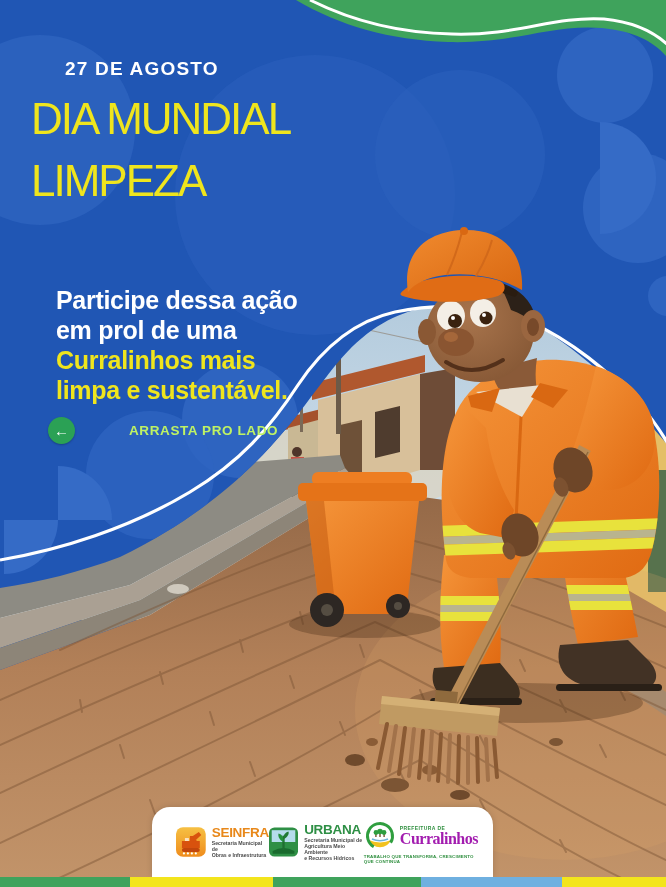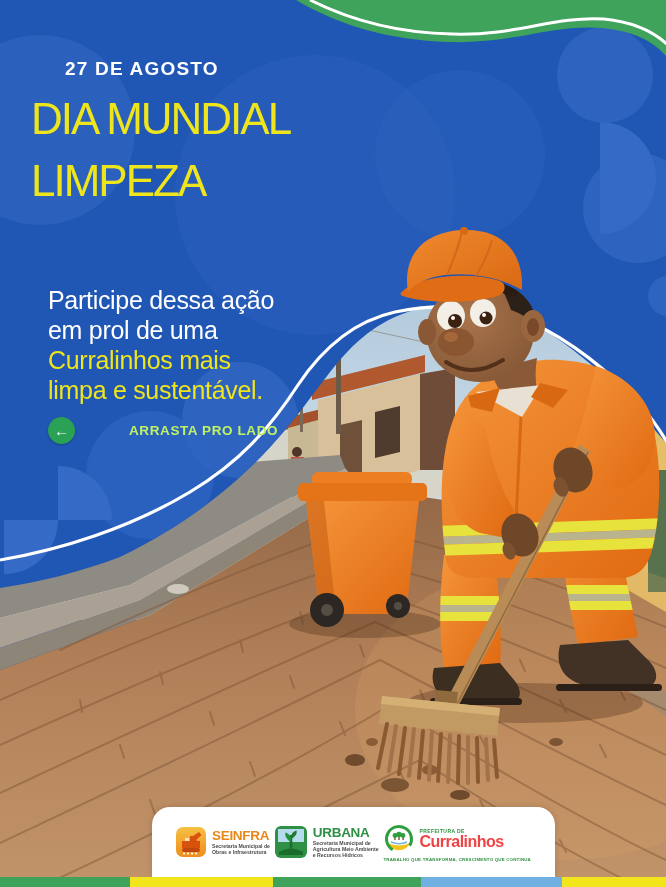--- a/index.html
+++ b/index.html
@@ -3,45 +3,45 @@
 <meta charset="utf-8">
 <style>
   html,body{margin:0;padding:0;background:#222;}
   #poster{position:relative;width:666px;height:887px;overflow:hidden;
     font-family:"Liberation Sans",sans-serif;background:#2056b4;}
   #scene{position:absolute;left:0;top:0;}
   .date{position:absolute;left:65px;top:58px;color:#fff;font-size:19px;font-weight:800;
     letter-spacing:1.2px;}
   .title{position:absolute;left:31px;top:88px;color:#efe51d;font-weight:400;
     font-size:44px;line-height:62px;letter-spacing:-2px;}
-  .subtitle{position:absolute;left:48px;top:285px;font-size:25px;line-height:30px;
-    font-weight:400;letter-spacing:-0.3px;}
+  .subtitle{position:absolute;left:56px;top:285px;font-size:25px;line-height:30px;
+    font-weight:700;letter-spacing:-0.3px;}
   .subtitle .w{color:#ffffff;}
   .subtitle .y{color:#efe51d;}
   .cta{position:absolute;left:48px;top:417px;display:flex;align-items:center;gap:10px;
     pointer-events:auto;cursor:pointer;}
   .cta-circle{width:27px;height:27px;border-radius:50%;background:#2ba155;color:#fff;
     display:flex;align-items:center;justify-content:center;font-size:15px;font-weight:700;
     box-shadow:0 1px 2px rgba(0,0,0,.25);}
   .cta-label{color:#bef264;font-size:13.5px;font-weight:700;letter-spacing:0.6px;margin-left:44px;}
   
-  .footer-card{position:absolute;left:152px;top:807px;width:403px;height:70px;background:#fff;
+  .footer-card{position:absolute;left:152px;top:807px;width:341px;height:70px;background:#fff;
     border-radius:18px 18px 0 0;display:flex;align-items:center;justify-content:space-between;
     padding:0 24px;box-sizing:border-box;box-shadow:0 0 6px rgba(0,0,0,.15);}
   .logo{display:flex;align-items:center;gap:6px;}
   .logo-text{display:flex;flex-direction:column;justify-content:center;}
   .logo-name{font-weight:800;font-size:13.5px;letter-spacing:-0.3px;line-height:14px;}
   .seinfra .logo-name{color:#e8881a;}
   .semarh .logo-name{color:#2e8f45;}
   .logo-sub{font-size:5.2px;line-height:6.2px;color:#4a4a4a;font-weight:700;}
   .pref{display:flex;flex-direction:column;align-items:flex-start;}
   .pref-row{display:flex;align-items:center;gap:4px;}
   .pref-col{display:flex;flex-direction:column;}
   .pref-header{font-size:5px;font-weight:800;color:#2f8f3f;letter-spacing:0.4px;line-height:6px;}
-  .pref-name{font-size:16px;font-weight:800;color:#ef4444;letter-spacing:-0.5px;line-height:16px;}
+  .pref-name{font-size:16px;font-weight:800;color:#a21caf;letter-spacing:-0.5px;line-height:16px;font-family:Liberation Serif, serif;}
   .pref-tagline{font-size:4.4px;font-weight:800;color:#2f8f3f;margin-top:2px;letter-spacing:0.2px;}
   
   .stripes{position:absolute;left:0;bottom:0;width:666px;height:10px;display:flex;}
   .stripes div{height:10px;}
   .s1{width:130px;background:#3fa35c;}
   .s2{width:143px;background:#f3e51c;}
   .s3{width:148px;background:#3fa35c;}
   .s4{width:141px;background:#6fb0e0;}
   .s5{width:104px;background:#f3e51c;}
 </style>

